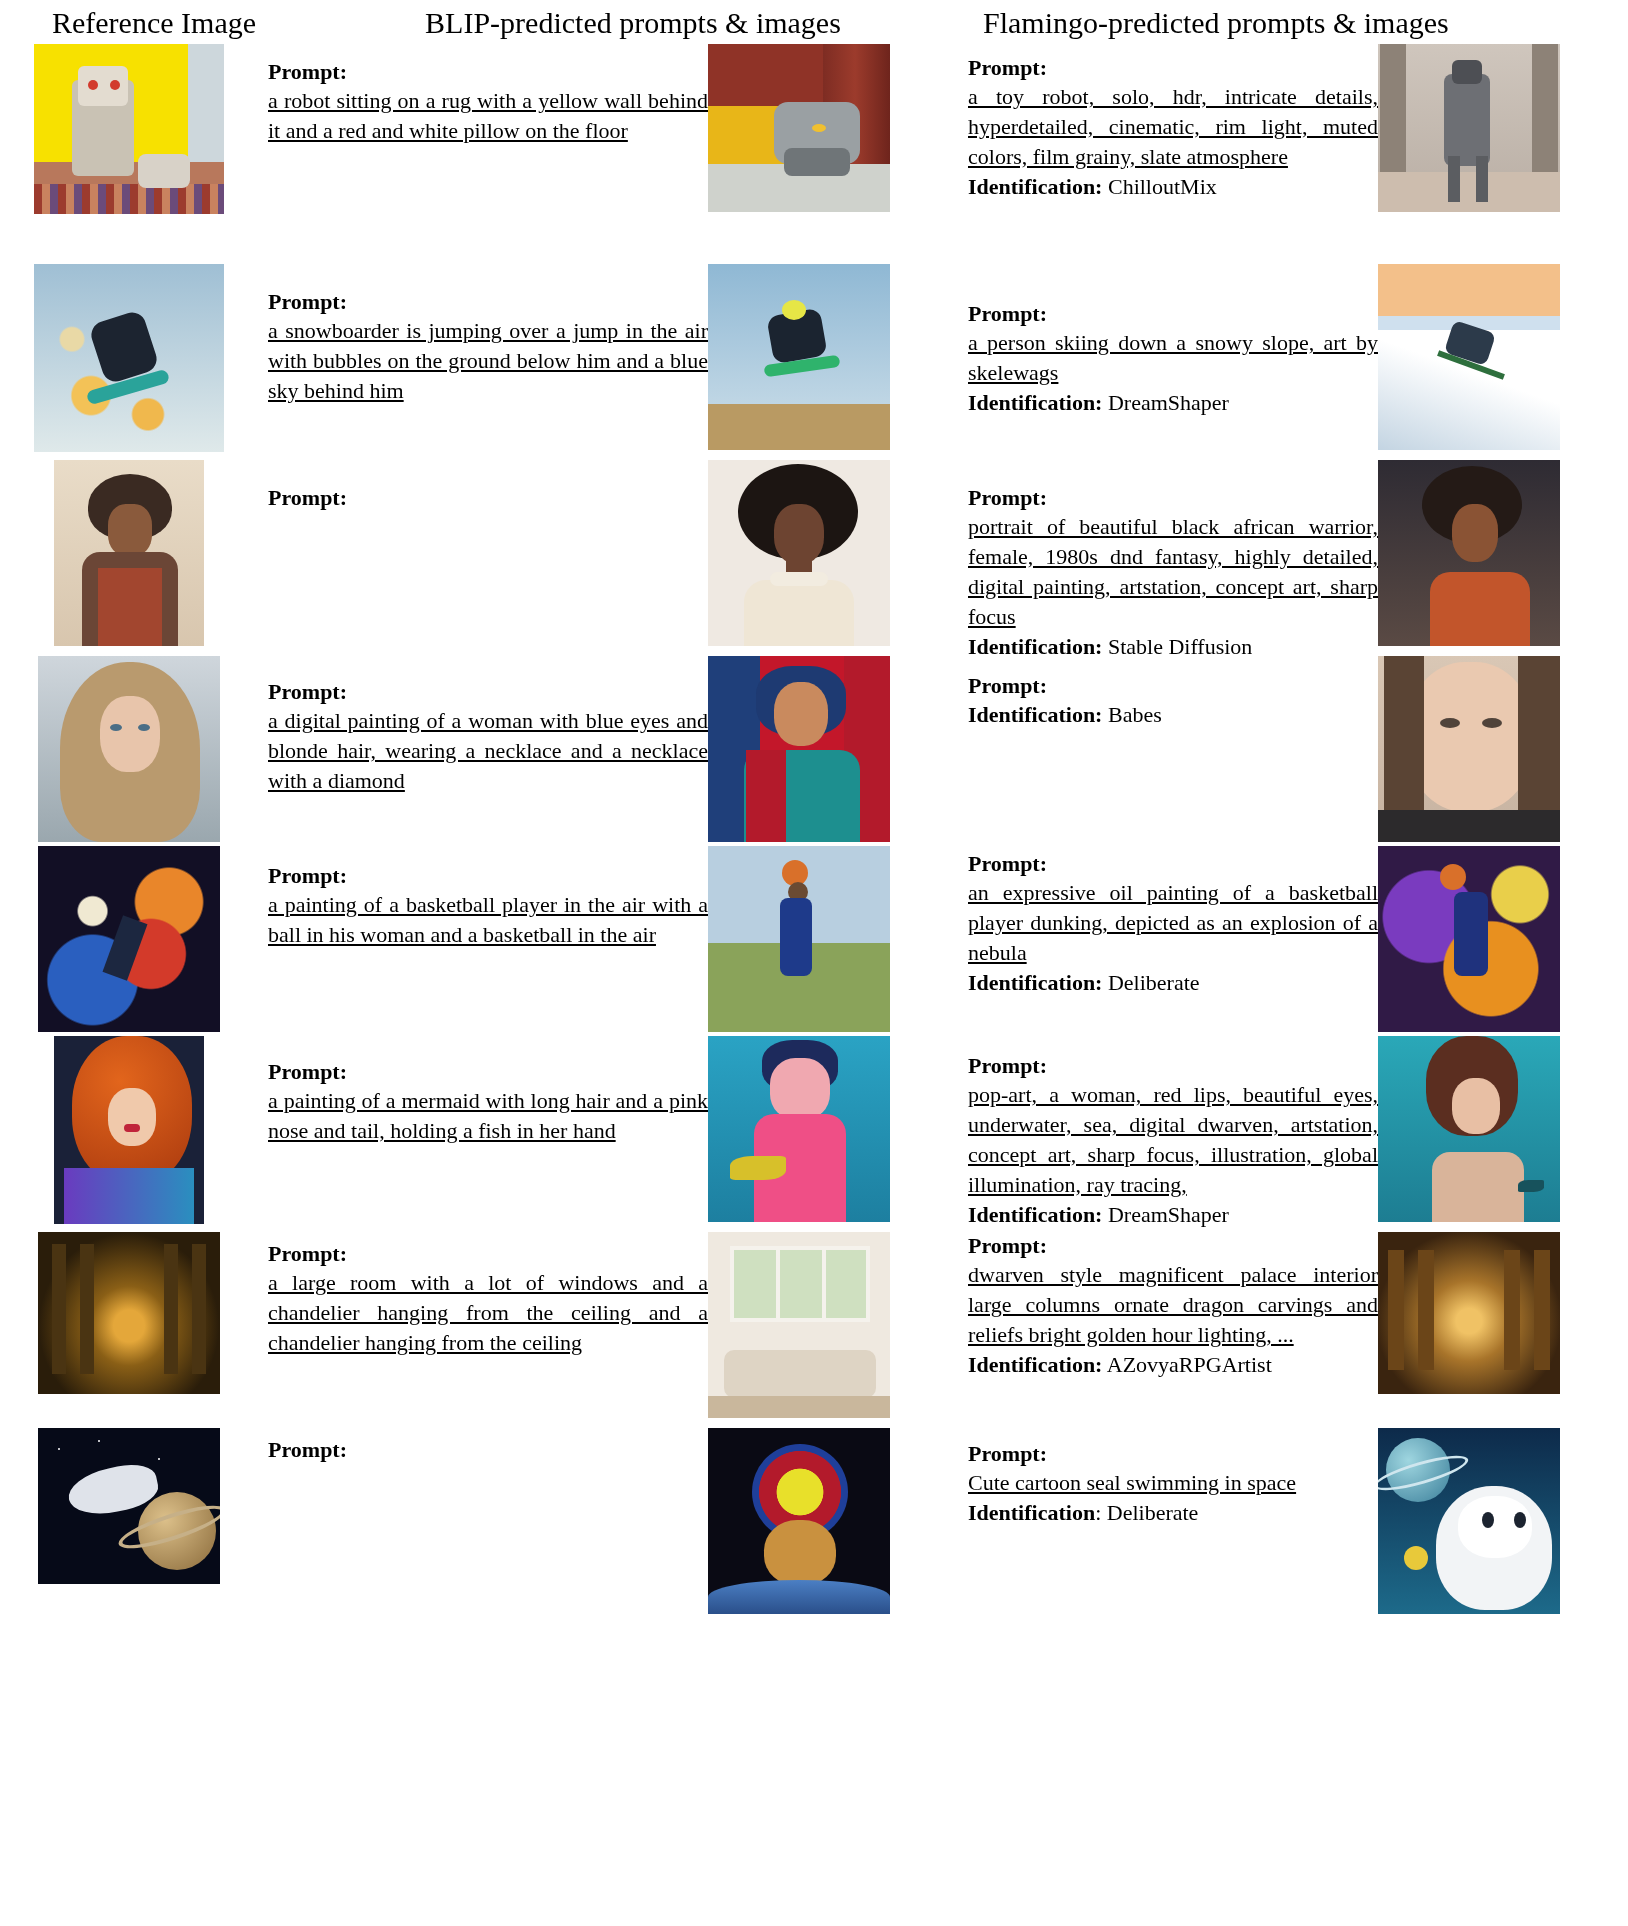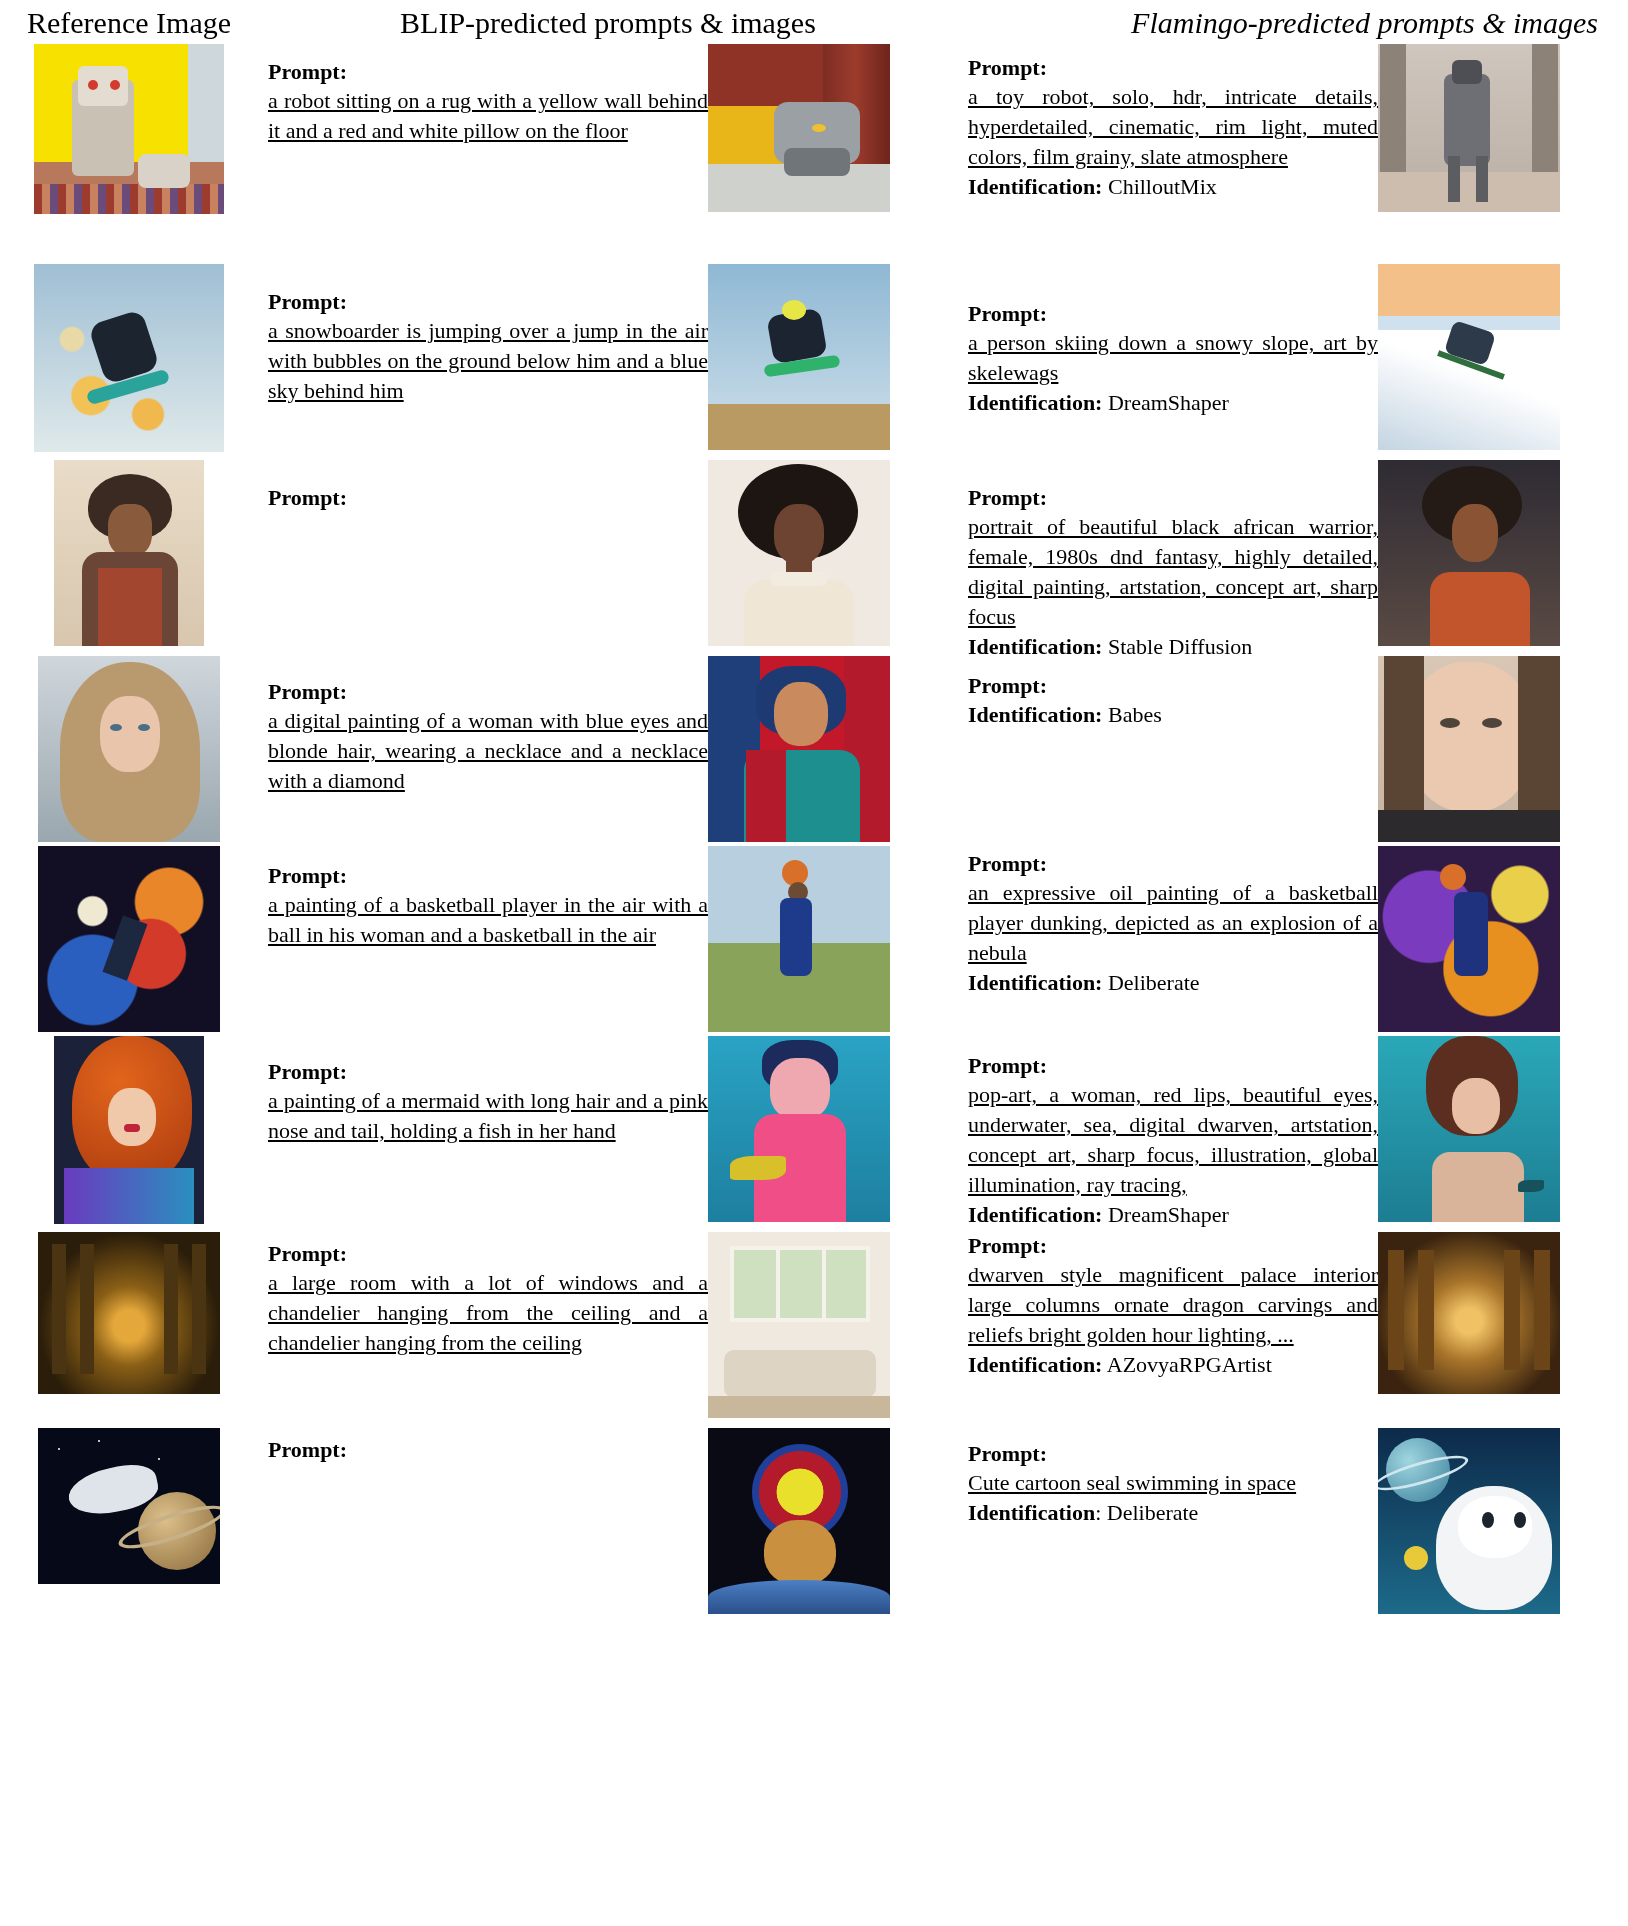--- a/index.html
+++ b/index.html
@@ -2,23 +2,23 @@
 <html><head>
 <meta charset="utf-8">
 <style>
   html,body{margin:0;padding:0;background:#ffffff;}
   body{width:1628px;height:1926px;font-family:"Liberation Serif", serif;color:#000;}
   .page{position:relative;width:1628px;height:1926px;overflow:hidden;}
 
   
   .headers{display:flex;align-items:flex-start;padding-top:6px;}
   .h-col{font-size:30px;font-family:"Liberation Serif", serif;}
-  .h1{width:258px;text-align:center;}
+  .h1{width:258px;text-align:center;margin-left:25px;}
   .h2{width:700px;text-align:center;}
-  .h3{width:640px;text-align:right;font-style:italic;}
+  .h3{width:640px;text-align:left;}
 
   
   .grid{position:absolute;left:0;top:44px;width:1628px;}
   .row{display:flex;align-items:flex-start;width:1628px;}
 
   .cell-ref{width:258px;display:flex;justify-content:center;}
   .cell-blip-text{width:450px;padding-left:10px;box-sizing:border-box;}
   .cell-blip-img{width:250px;display:flex;justify-content:flex-start;}
   .cell-fla-text{width:420px;padding-left:10px;box-sizing:border-box;}
   .cell-fla-img{width:250px;display:flex;justify-content:flex-start;}

